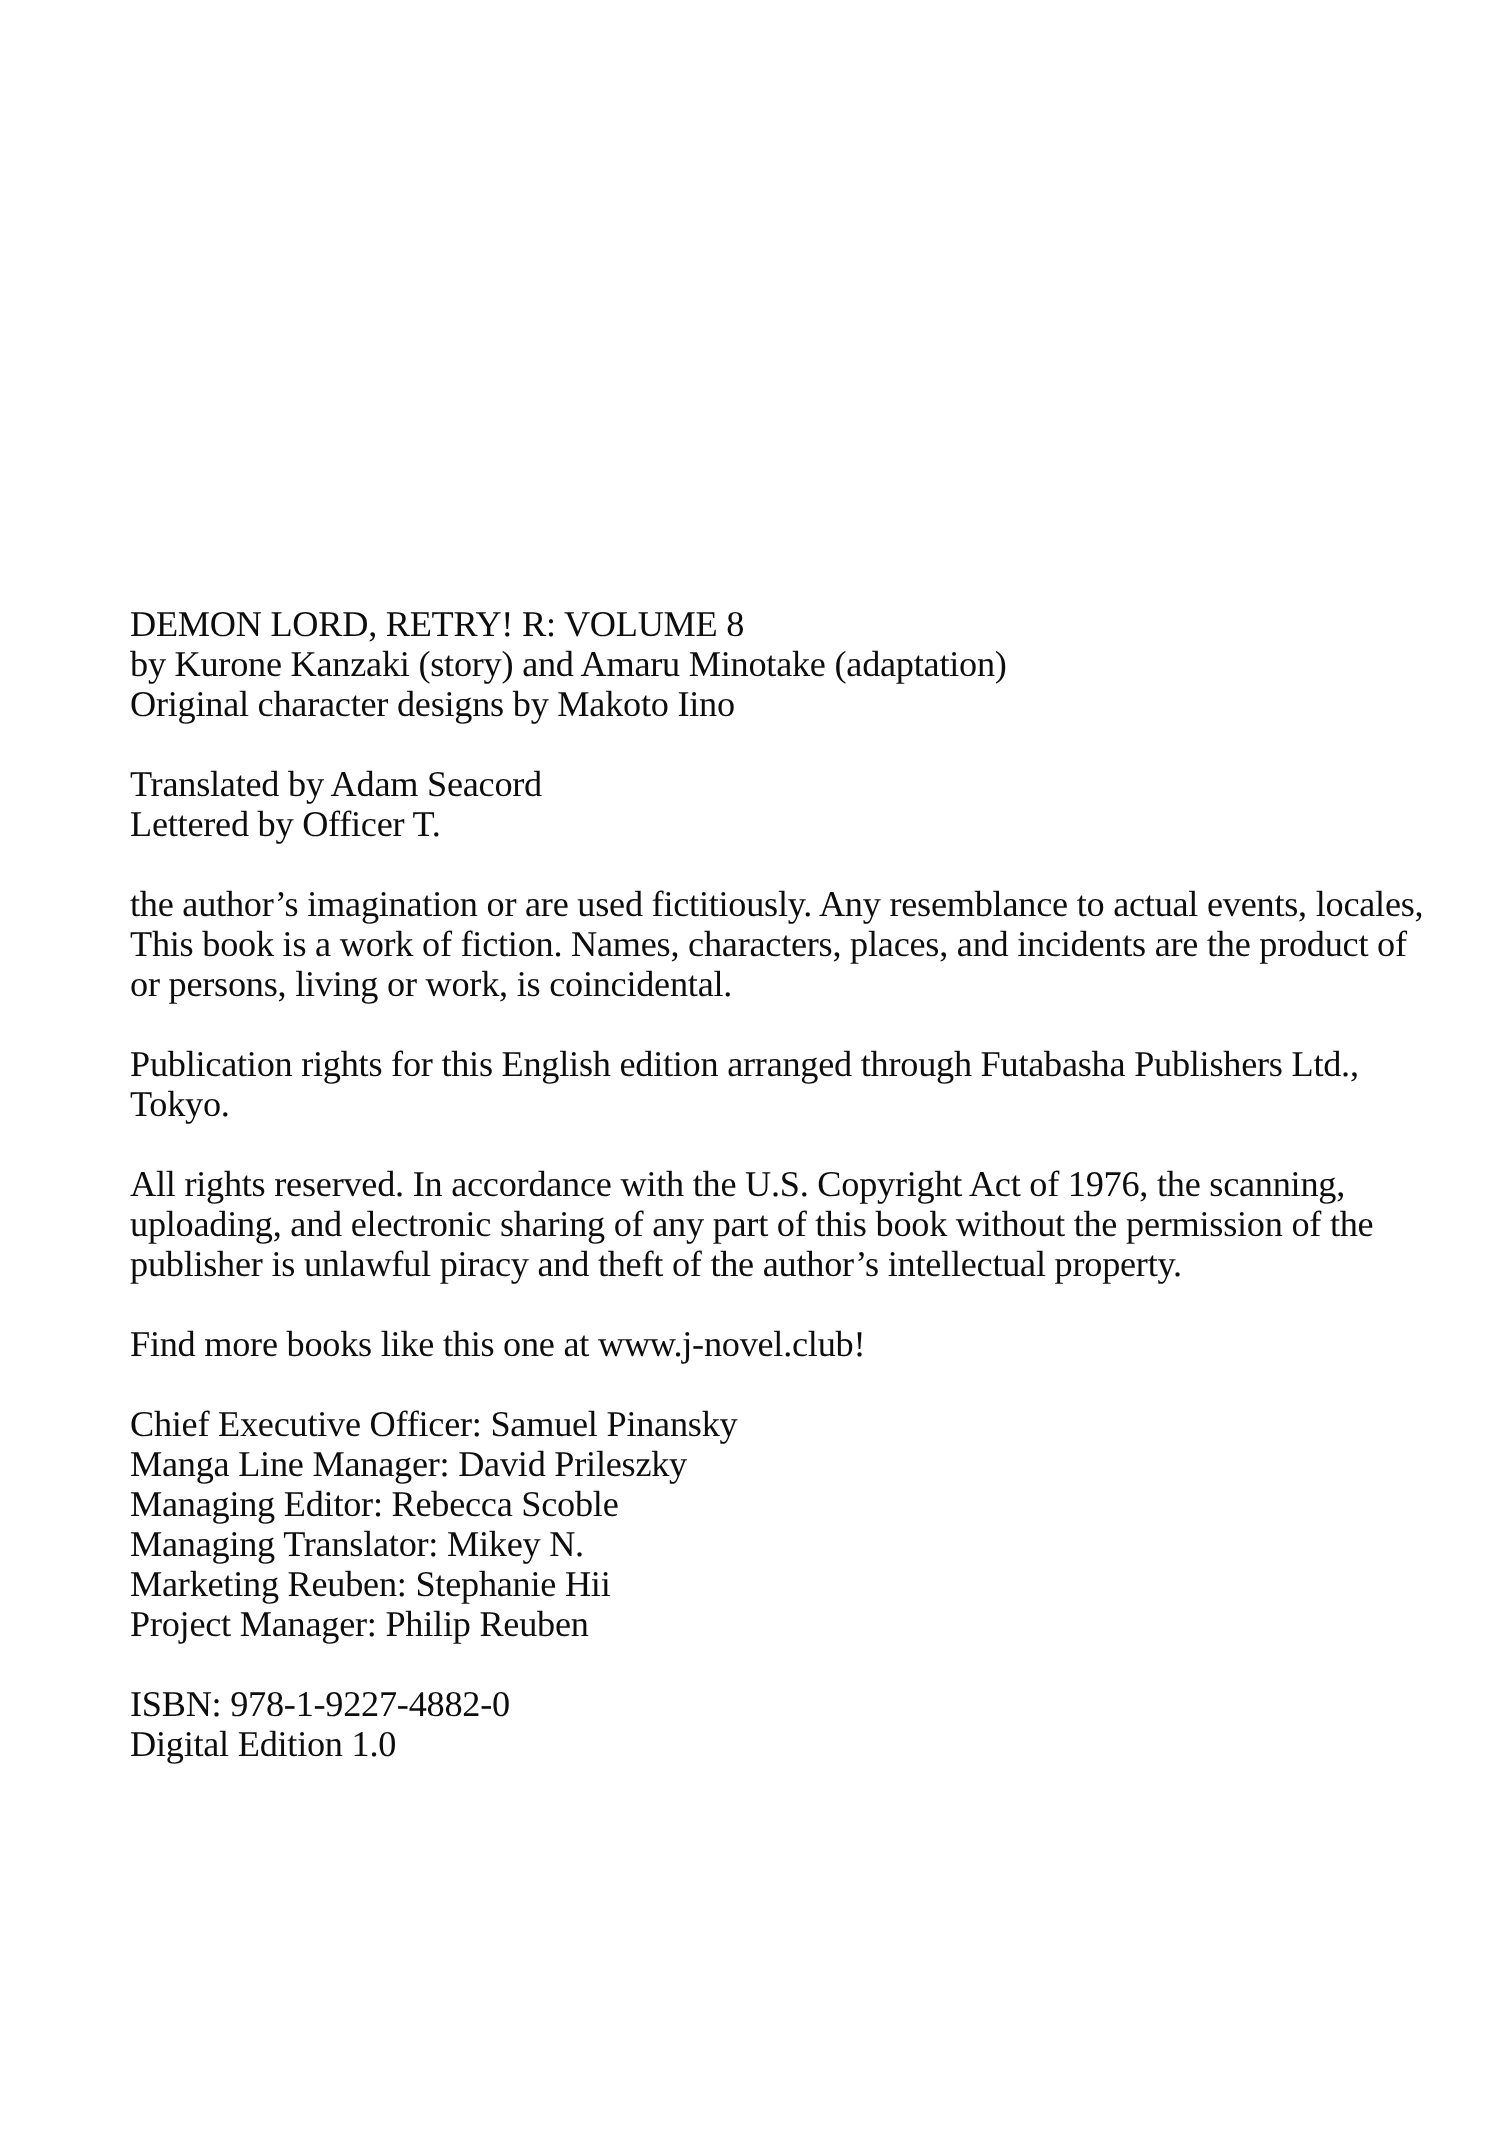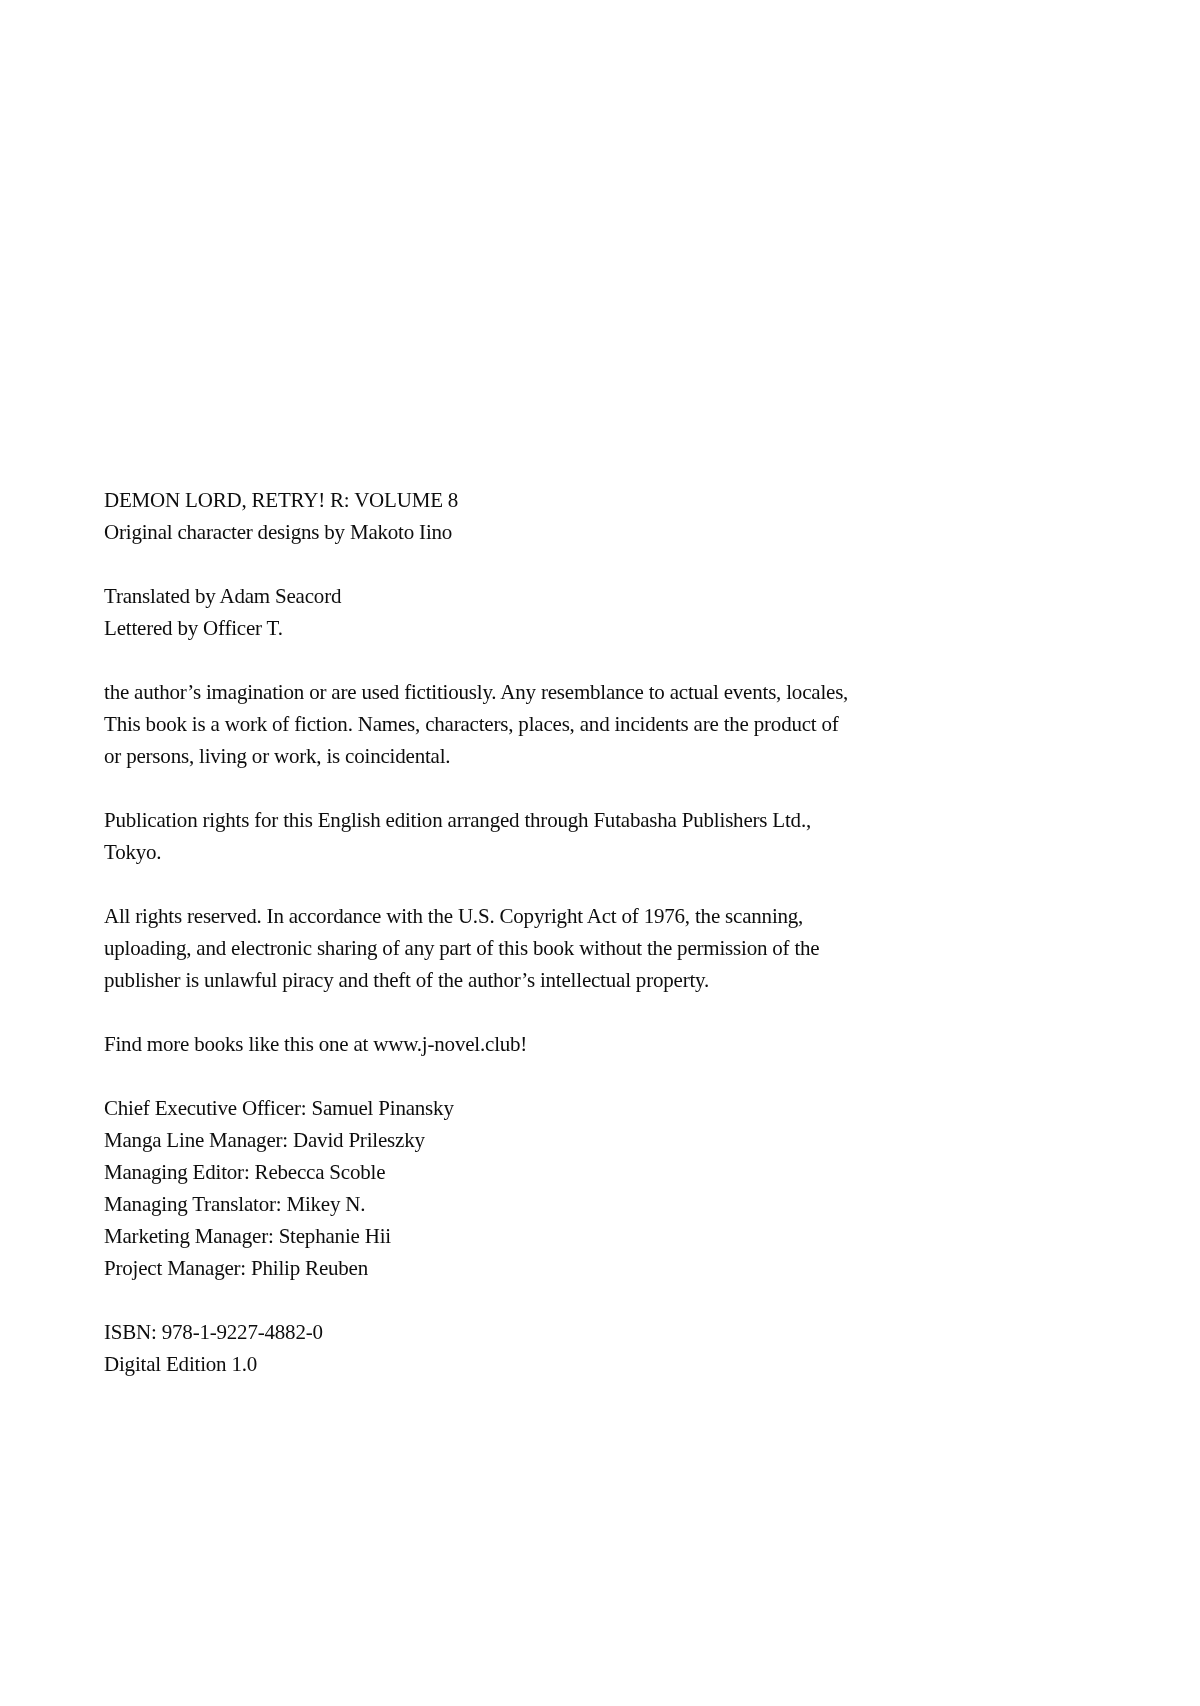--- a/index.html
+++ b/index.html
@@ -18,33 +18,34 @@
   .page {
     position: absolute;
     left: 104px;
     top: 484px;
     width: 1010px;
   }
   .para {
     margin: 0 0 32px 0;
   }
   .ln {
-    font-size: 21px;
+    font-size: 29px;
     line-height: 32px;
     white-space: pre;
     letter-spacing: -0.2px;
   }
 </style>
 </head>
 <body>
 
 <div class="page">
 
   <div class="para">
     <div class="ln">DEMON LORD, RETRY! R: VOLUME 8</div>
+    <div class="ln">by Kurone Kanzaki (story) and Amaru Minotake (adaptation)</div>
     <div class="ln">Original character designs by Makoto Iino</div>
   </div>
 
   <div class="para">
     <div class="ln">Translated by Adam Seacord</div>
     <div class="ln">Lettered by Officer T.</div>
   </div>
 
   <div class="para">
     <div class="ln">the author’s imagination or are used fictitiously. Any resemblance to actual events, locales,</div>
@@ -66,21 +67,21 @@
 
   <div class="para">
     <div class="ln">Find more books like this one at www.j-novel.club!</div>
   </div>
 
   <div class="para">
     <div class="ln">Chief Executive Officer: Samuel Pinansky</div>
     <div class="ln">Manga Line Manager: David Prileszky</div>
     <div class="ln">Managing Editor: Rebecca Scoble</div>
     <div class="ln">Managing Translator: Mikey N.</div>
-    <div class="ln">Marketing Manager: Stephanie Hii</div>
+    <div class="ln">Marketing Reuben: Stephanie Hii</div>
     <div class="ln">Project Manager: Philip Reuben</div>
   </div>
 
   <div class="para">
     <div class="ln">ISBN: 978-1-9227-4882-0</div>
     <div class="ln">Digital Edition 1.0</div>
   </div>
 
 </div>
 

